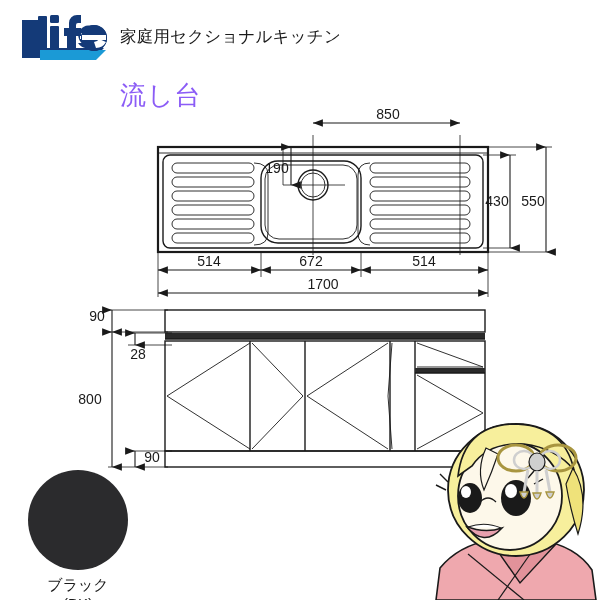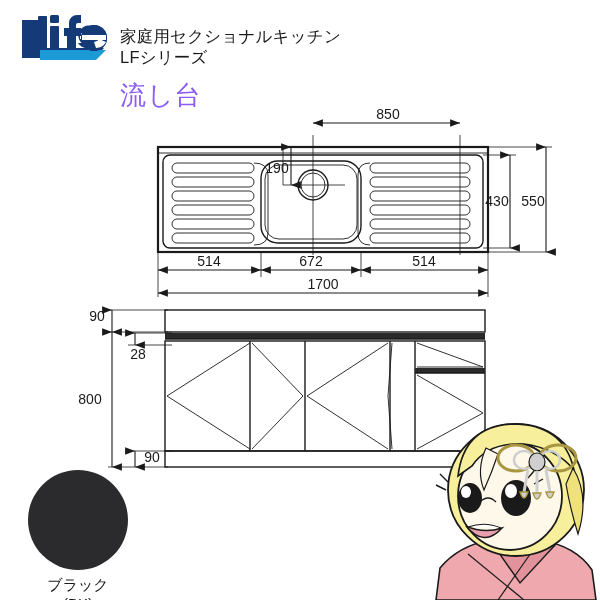--- a/index.html
+++ b/index.html
@@ -109,21 +109,20 @@
         <rect x="64" y="23" width="24" height="5" fill="#ffffff"></rect>
         <path d="M78 36 a12 12 0 0 0 10 -6 l-7 -3 a6 6 0 0 1 -5 3 z" fill="#ffffff"></path>
       </g>
 
       <rect x="18" y="36" width="72" height="1.5" fill="#ffffff" opacity="0"></rect>
     </svg>
   </div>
 
   <div id="header-title">
     <span>家庭用セクショナルキッチン</span>
-    <span class="line2">LFシリーズ</span>
   </div>
 
   <div id="product-title">流し台</div>
 
   <svg id="drawing-svg" viewBox="0 0 600 380">
     <defs>
       <marker id="arrL" markerWidth="9" markerHeight="7" refX="0" refY="3.5" orient="auto">
         <polygon points="9,0 0,3.5 9,7" fill="#1a1a1a"></polygon>
       </marker>
       <marker id="arrR" markerWidth="9" markerHeight="7" refX="9" refY="3.5" orient="auto">

